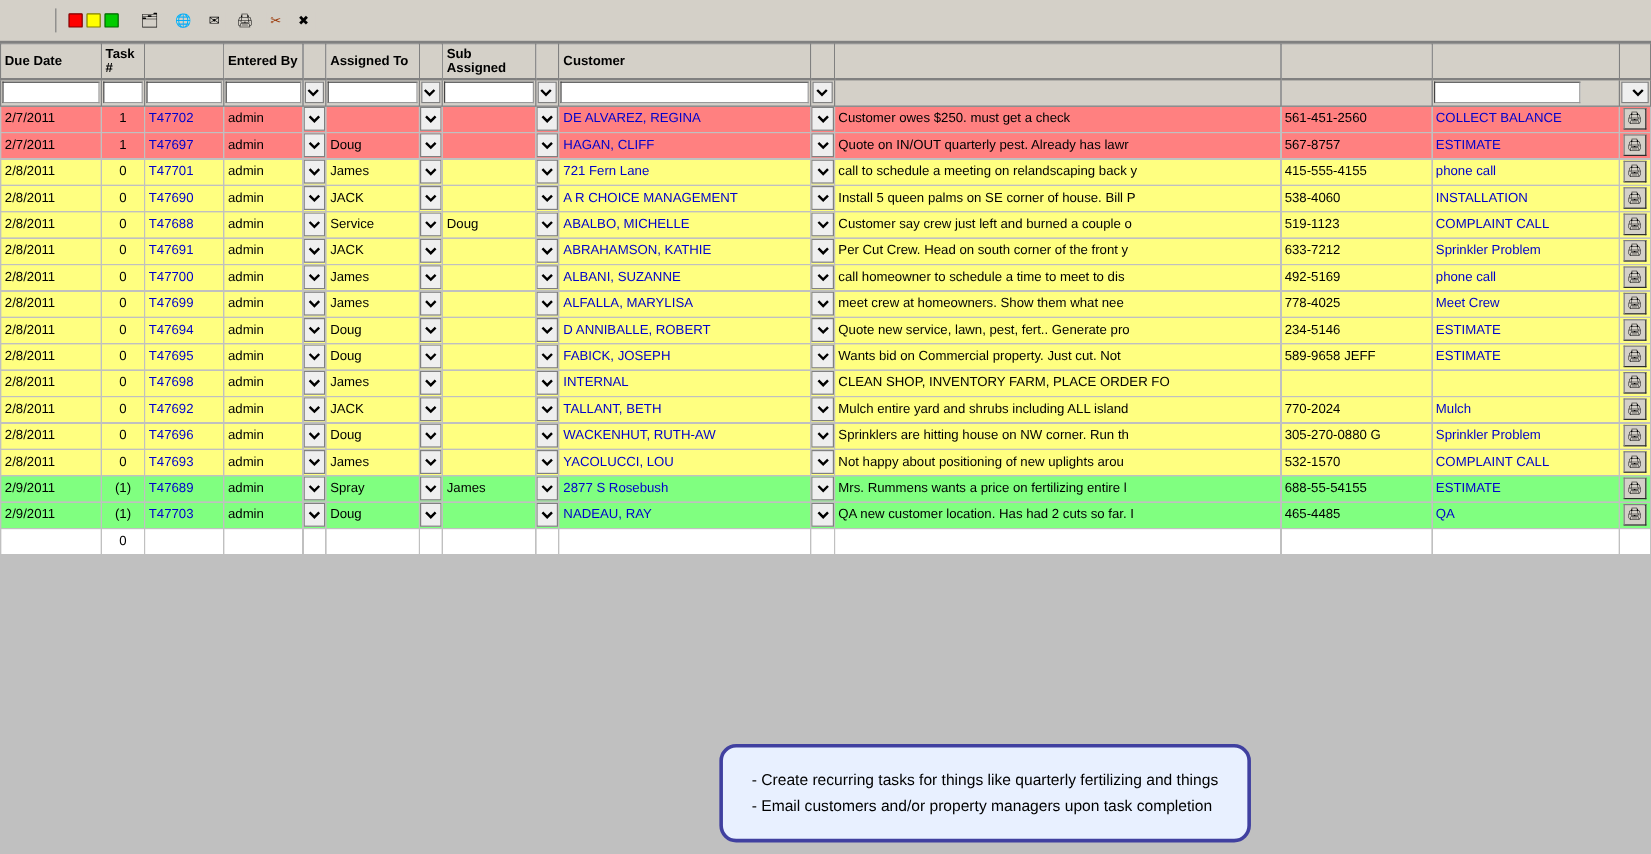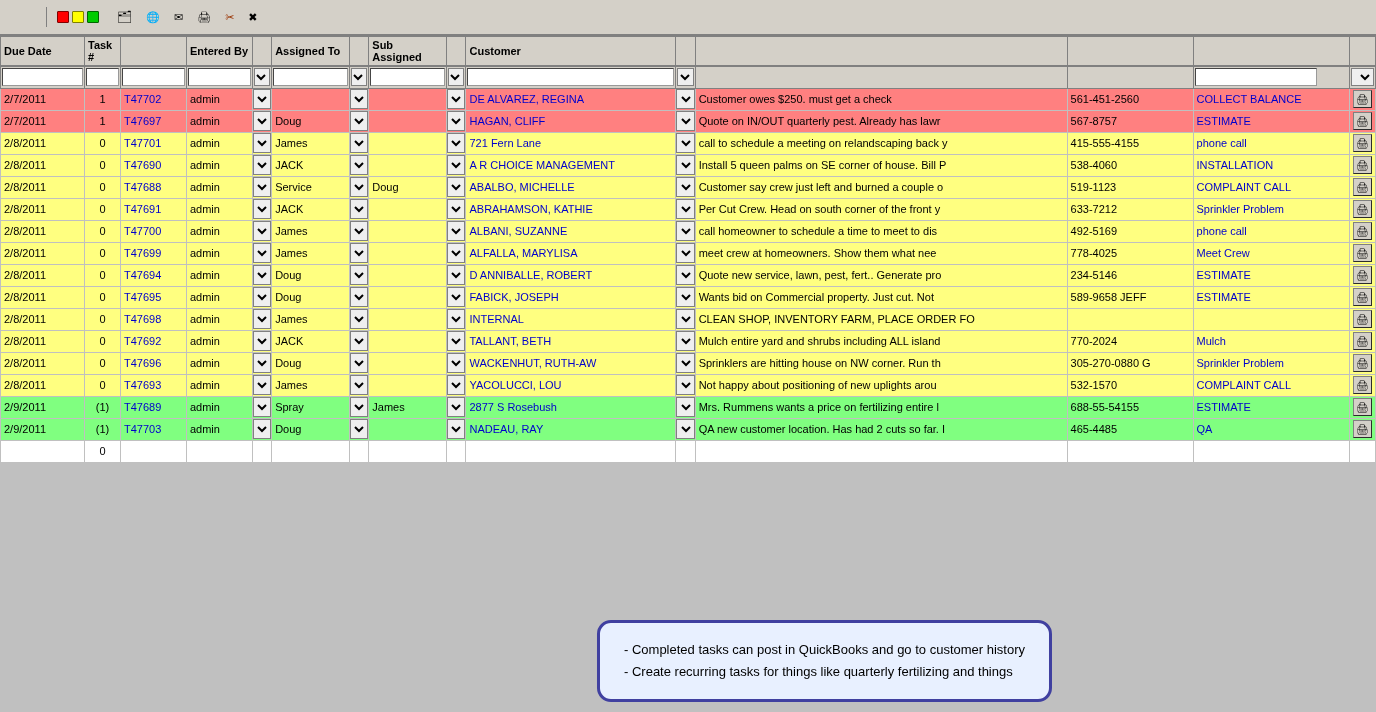--- a/index.html
+++ b/index.html
@@ -575,15 +575,15 @@
           <td></td>
           <td></td>
           <td></td>
           <td style="padding: 1px; text-align: center;"></td>
         </tr>
       </tbody>
   </table>
 </div>
 
 <div id="info-bubble">
-    <p>- Completed tasks can post in QuickBooks and go to customer history</p>
     <p>- Create recurring tasks for things like quarterly fertilizing and things</p>
+    <p>- Email customers and/or property managers upon task completion</p>
   </div>
 
 </body></html>

